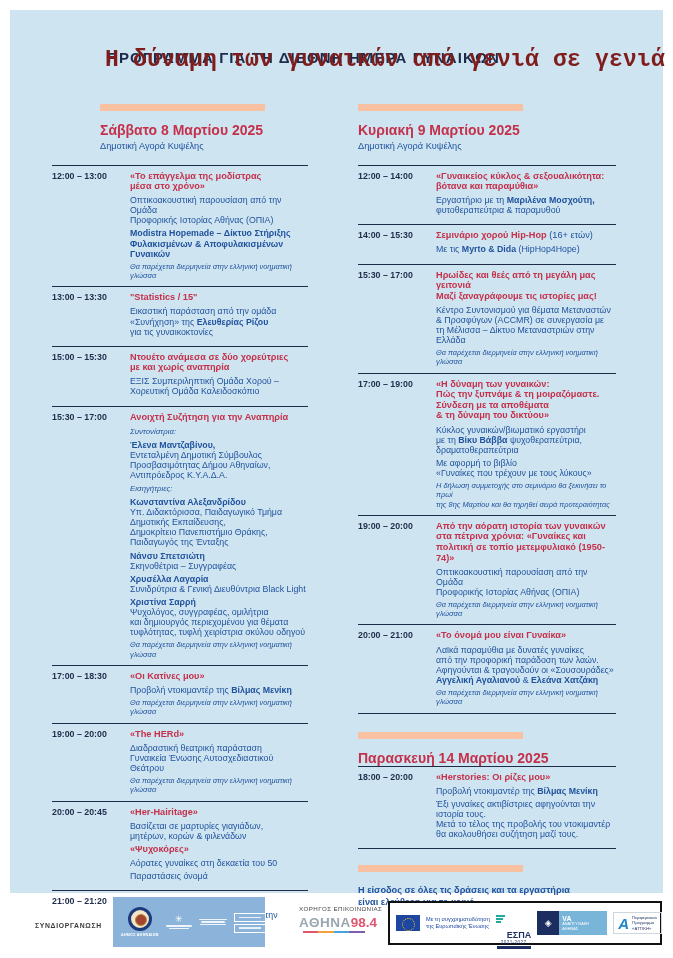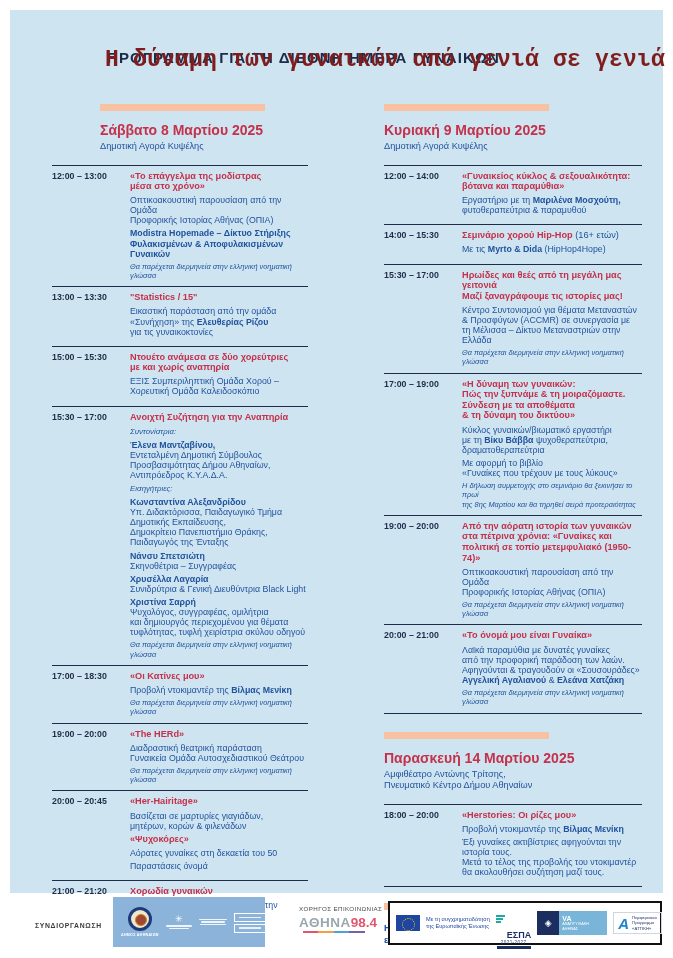--- a/index.html
+++ b/index.html
@@ -11,21 +11,21 @@
   }
   .panel { position:absolute; left:10px; top:10px; width:653px; height:883px; background:#cfe4f1; }
 
   .kicker { position:absolute; left:107px; top:49px; font-size:15px; font-weight:bold;
             color:#1b2b49; letter-spacing:1.1px; }
   .main-title { position:absolute; left:105px; top:47px; font-size:23px; font-weight:bold;
             color:#7f1d1d; letter-spacing:0.2px;font-family:Liberation Mono, monospace; }
 
   .col { position:absolute; top:104px; }
   .col-0 { left:52px;  width:256px; }
-  .col-1 { left:384px; width:258px; }
+  .col-1 { left:358px; width:258px; }
 
   .day-header.indent { margin-left:48px; }
   .accent-bar { height:7px; width:165px; background:#f8c1a1; }
   .day-date { margin-top:11px; font-size:14px; font-weight:bold; color:#c4314b; }
   .day-date.large { font-size:14px; }
   .day-venue { margin-top:3px; margin-bottom:12px; font-size:9.2px; color:#20539e;
                line-height:1.25; white-space:pre-line; }
 
   .section + .section { margin-top:18px; }
 
@@ -184,21 +184,21 @@
             <div class="blk-title">«Οι Κατίνες μου»</div>
             <div class="blk-p"><span class="rn-n">Προβολή ντοκιμαντέρ της </span><span class="rn-b">Βίλμας Μενίκη</span></div>
             <div class="blk-note">Θα παρέχεται διερμηνεία στην ελληνική νοηματική γλώσσα</div>
           </div>
         </div>
         <div class="event">
           <div class="etime">19:00 – 20:00</div>
           <div class="econtent">
             <div class="blk-title">«The HERd»</div>
             <div class="blk-p">Διαδραστική θεατρική παράσταση
-Γυναικεία Ομάδα Αυτοσχεδιαστικού Θεάτρου</div>
+Γυναικεία Ένωσης Αυτοσχεδιαστικού Θεάτρου</div>
             <div class="blk-note">Θα παρέχεται διερμηνεία στην ελληνική νοηματική γλώσσα</div>
           </div>
         </div>
         <div class="event">
           <div class="etime">20:00 – 20:45</div>
           <div class="econtent">
             <div class="blk-title">«Her-Hairitage»</div>
             <div class="blk-p">Βασίζεται σε μαρτυρίες γιαγιάδων,
 μητέρων, κορών &amp; φιλενάδων</div>
             <div class="blk-title">«Ψυχοκόρες»</div>
@@ -287,22 +287,20 @@
 </span><span class="rn-b">Αγγελική Αγαλιανού</span><span class="rn-n"> &amp; </span><span class="rn-b">Ελεάνα Χατζάκη</span></div>
             <div class="blk-note">Θα παρέχεται διερμηνεία στην ελληνική νοηματική γλώσσα</div>
           </div>
         </div>
         <div class="closing-line"></div>
       </div>
       <div class="section">
         <div class="day-header">
           <div class="accent-bar"></div>
           <div class="day-date large">Παρασκευή 14 Μαρτίου 2025</div>
-          <div class="day-venue">Αμφιθέατρο Αντώνης Τρίτσης,
-Πνευματικό Κέντρο Δήμου Αθηναίων</div>
         </div>
         <div class="event">
           <div class="etime">18:00 – 20:00</div>
           <div class="econtent">
             <div class="blk-title">«Herstories: Οι ρίζες μου»</div>
             <div class="blk-p"><span class="rn-n">Προβολή ντοκιμαντέρ της </span><span class="rn-b">Βίλμας Μενίκη</span></div>
             <div class="blk-p">Έξι γυναίκες ακτιβίστριες αφηγούνται την ιστορία τους.
 Μετά το τέλος της προβολής του ντοκιμαντέρ
 θα ακολουθήσει συζήτηση μαζί τους.</div>
           </div>

